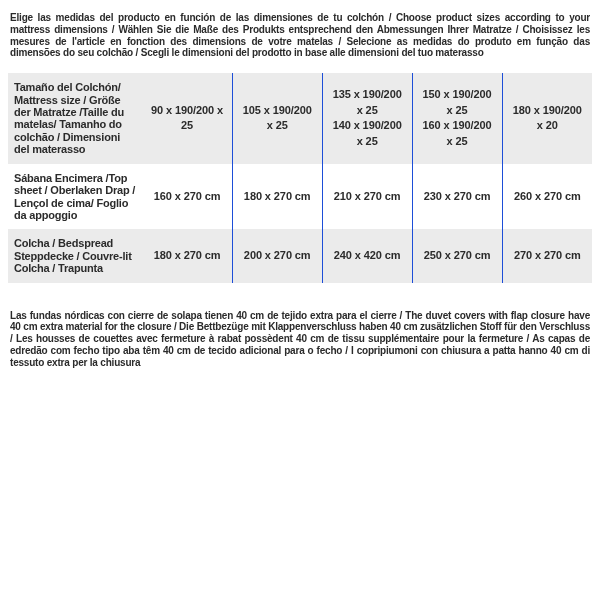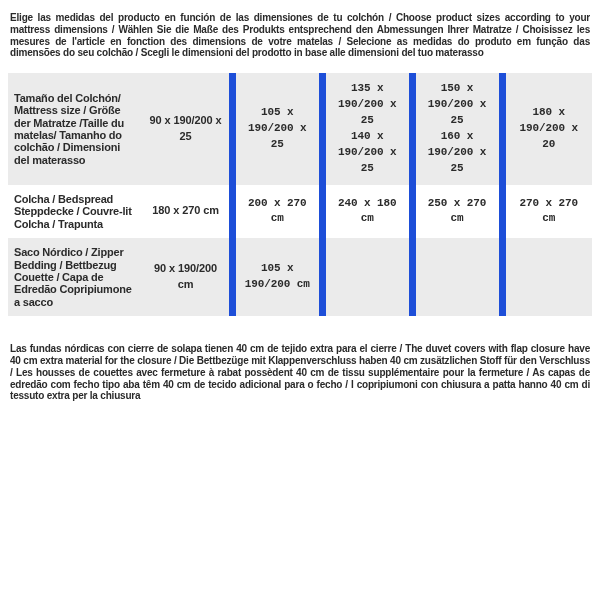--- a/index.html
+++ b/index.html
@@ -40,21 +40,21 @@
     padding-left: 10px;
     line-height: 1.13;
     letter-spacing: -0.2px;
   }
   td.val {
     text-align: center;
     white-space: pre-line;
     line-height: 1.45;
     letter-spacing: -0.1px;
   }
-  td.val + td.val { border-left: 7px solid #1d4ed8; font-family: Liberation Mono, monospace; }
+  td.val + td.val { border-left: 1px solid #1d4ed8; }
 </style>
 </head>
 <body>
 
 <div class="page">
 
   <p class="intro">Elige las medidas del producto en función de las dimensiones de tu colchón / Choose product sizes according to your mattress dimensions / Wählen Sie die Maße des Produkts entsprechend den Abmessungen Ihrer Matratze / Choisissez les mesures de l'article en fonction des dimensions de votre matelas / Selecione as medidas do produto em função das dimensões do seu colchão / Scegli le dimensioni del prodotto in base alle dimensioni del tuo materasso</p>
 
   <table class="size-table">
     <tbody>
@@ -62,33 +62,33 @@
         <td class="lbl">Tamaño del Colchón/ Mattress size / Größe der Matratze /Taille du matelas/ Tamanho do colchão / Dimensioni del materasso</td>
         <td class="val">90 x 190/200 x 25</td>
         <td class="val">105 x 190/200 x 25</td>
         <td class="val">135 x 190/200 x 25
 140 x 190/200 x 25</td>
         <td class="val">150 x 190/200 x 25
 160 x 190/200 x 25</td>
         <td class="val">180 x 190/200 x 20</td>
       </tr>
       <tr>
+        <td class="lbl">Sábana Encimera /Top sheet / Oberlaken Drap / Lençol de cima/ Foglio da appoggio</td>
+        <td class="val">160 x 270 cm</td>
+        <td class="val">180 x 270 cm</td>
+        <td class="val">210 x 270 cm</td>
+        <td class="val">230 x 270 cm</td>
+        <td class="val">260 x 270 cm</td>
+      </tr>
+      <tr>
         <td class="lbl">Colcha / Bedspread Steppdecke / Couvre-lit Colcha / Trapunta</td>
         <td class="val">180 x 270 cm</td>
         <td class="val">200 x 270 cm</td>
-        <td class="val">240 x 180 cm</td>
+        <td class="val">240 x 420 cm</td>
         <td class="val">250 x 270 cm</td>
         <td class="val">270 x 270 cm</td>
-      </tr>
-      <tr>
-        <td class="lbl">Saco Nórdico / Zipper Bedding / Bettbezug Couette  / Capa de Edredão Copripiumone a sacco</td>
-        <td class="val">90 x 190/200 cm</td>
-        <td class="val">105 x 190/200 cm</td>
-        <td class="val"></td>
-        <td class="val"></td>
-        <td class="val"></td>
       </tr>
     </tbody>
   </table>
 
   <p class="footnote">Las fundas nórdicas con cierre de solapa tienen 40 cm de tejido extra para el cierre  /  The duvet covers with flap closure have 40 cm extra material for the closure / Die Bettbezüge mit Klappenverschluss haben 40 cm zusätzlichen Stoff für den Verschluss / Les housses de couettes avec fermeture à rabat possèdent 40 cm de tissu supplémentaire pour la fermeture / As capas de edredão com fecho tipo aba têm 40 cm de tecido adicional para o fecho / I copripiumoni con chiusura a patta hanno 40 cm di tessuto extra per la chiusura</p>
 
 </div>
 
 </body></html>

